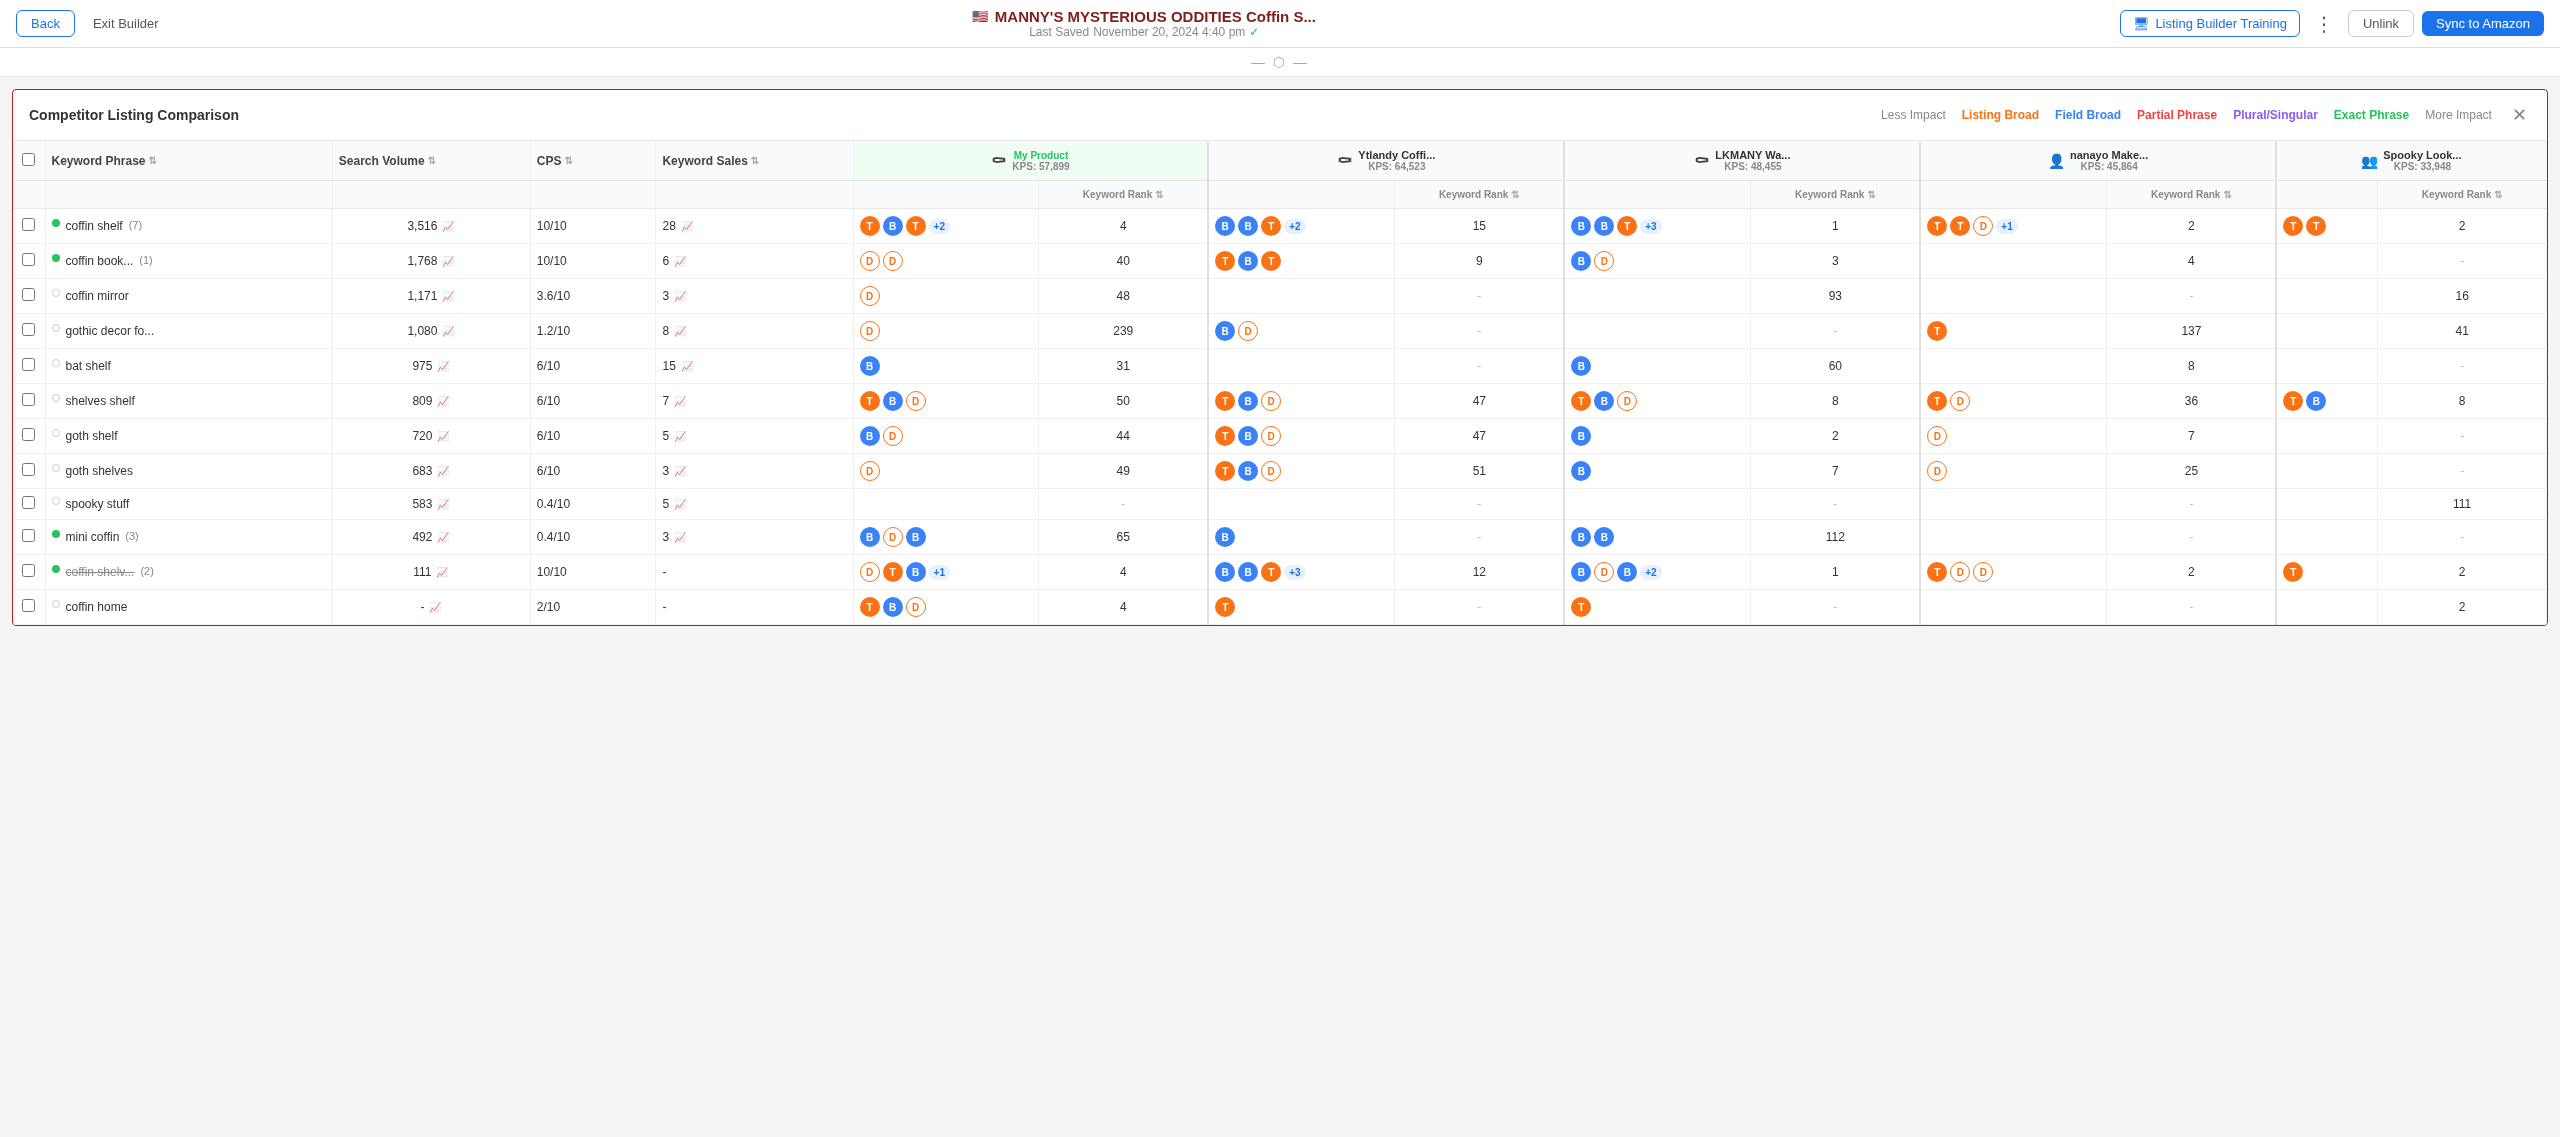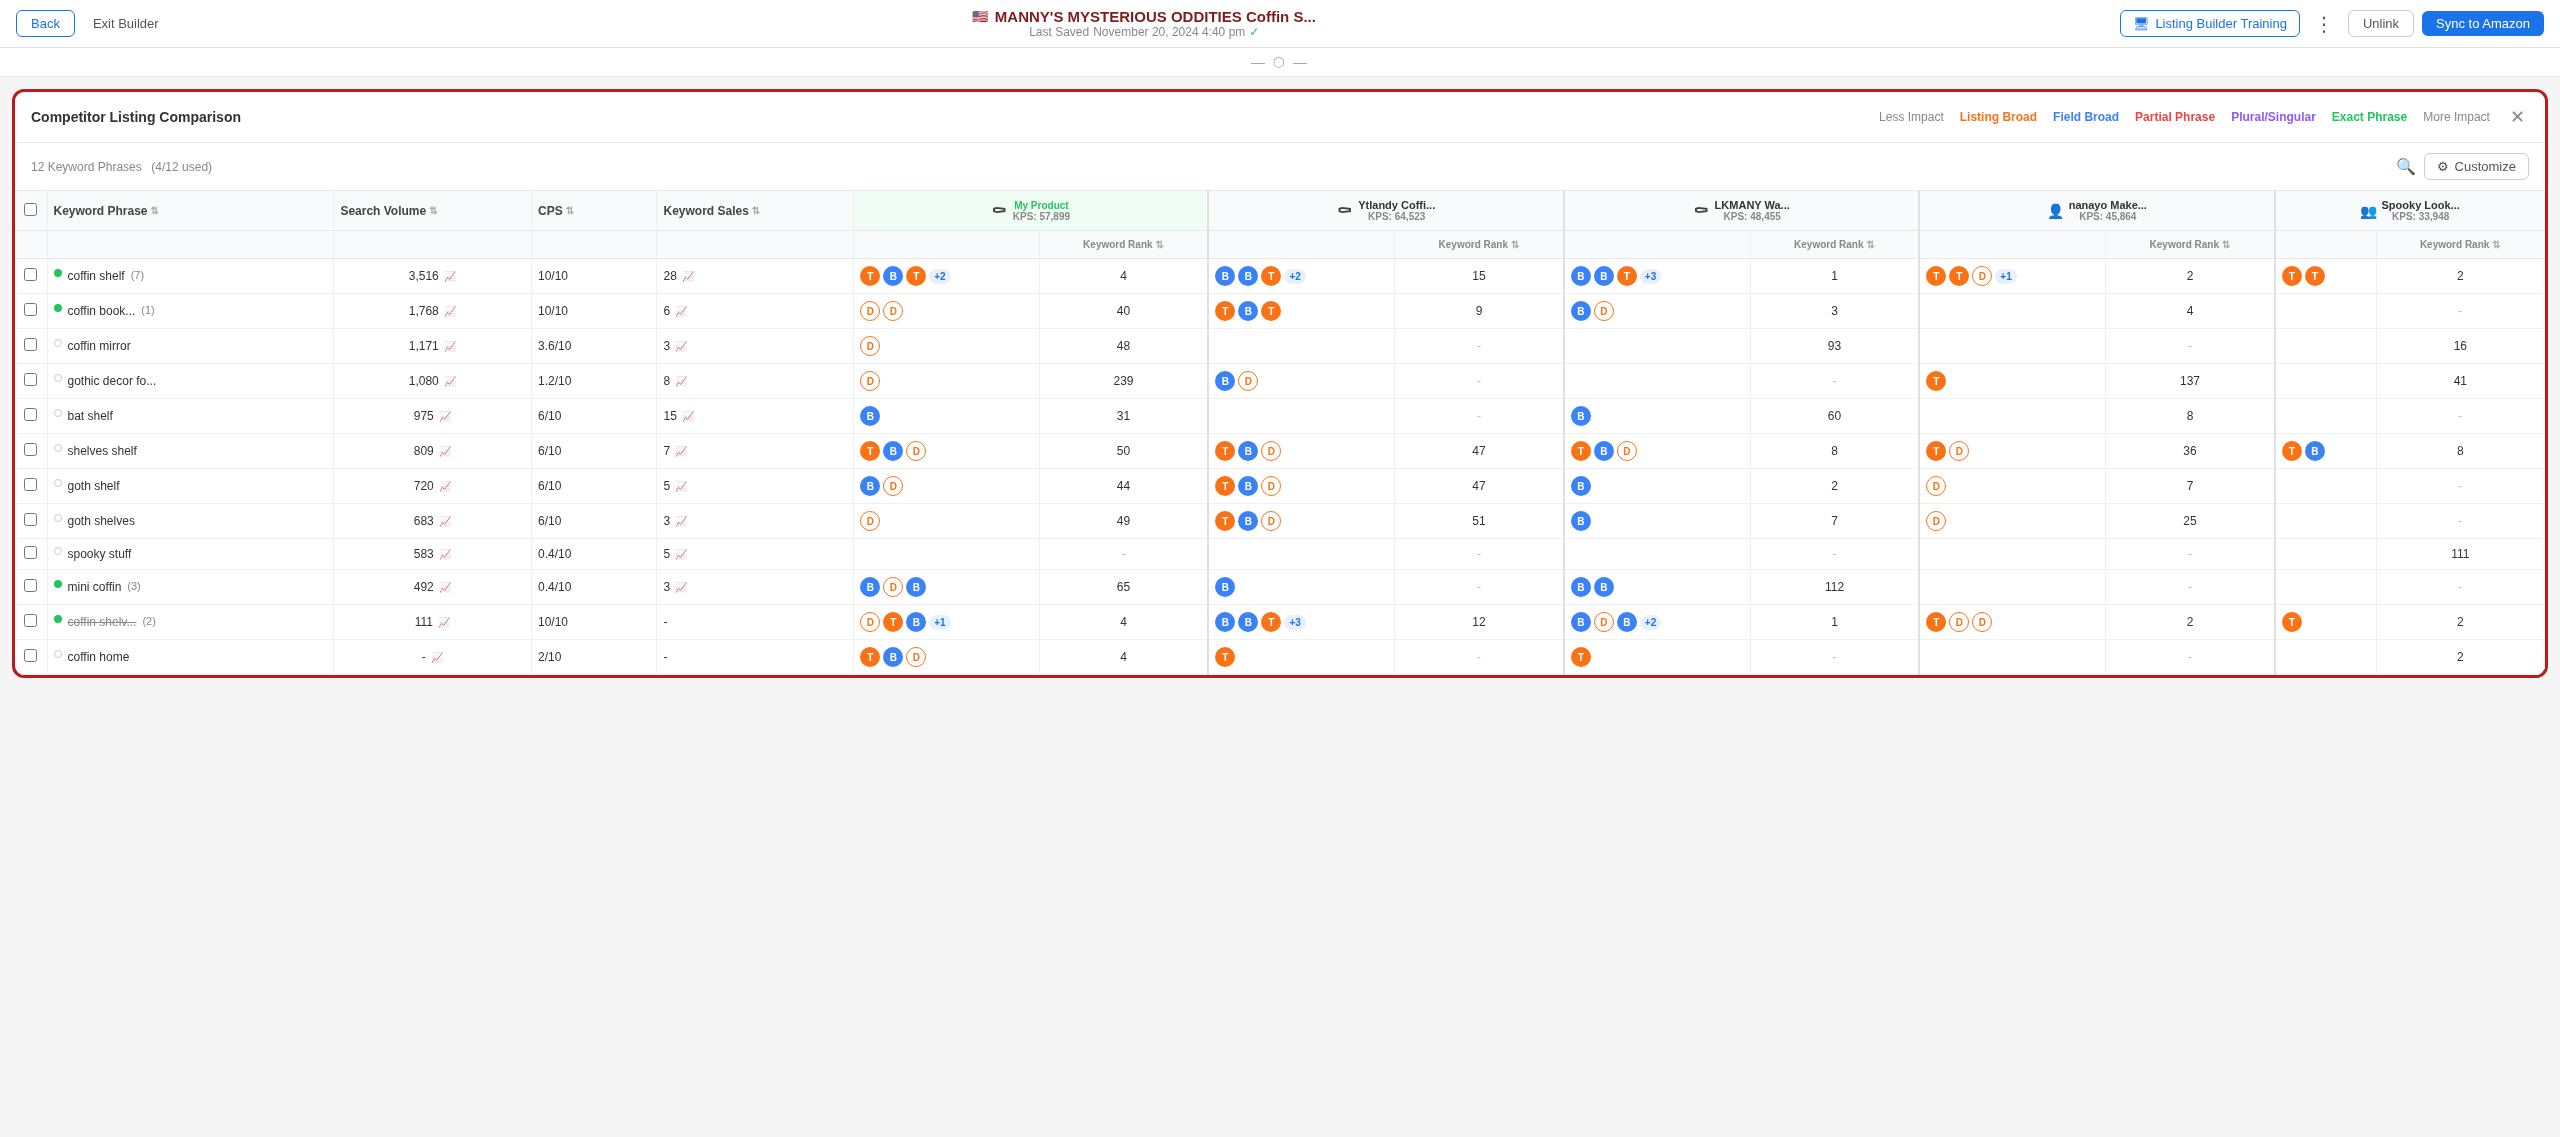--- a/index.html
+++ b/index.html
@@ -17,21 +17,21 @@
     .btn-training { border: 1px solid #1a73e8; color: #1a73e8; background: #fff; padding: 5px 12px; border-radius: 6px; cursor: pointer; font-size: 13px; display: flex; align-items: center; gap: 6px; }
     .btn-more { background: none; border: none; cursor: pointer; font-size: 20px; color: #555; padding: 4px 6px; }
     .btn-unlink { border: 1px solid #ccc; color: #555; background: #fff; padding: 5px 14px; border-radius: 6px; cursor: pointer; font-size: 13px; }
     .btn-sync { background: #1a73e8; color: #fff; border: none; padding: 5px 14px; border-radius: 6px; cursor: pointer; font-size: 13px; }
 
     
     .drag-area { display: flex; justify-content: center; align-items: center; padding: 6px 0; background: #fff; border-bottom: 1px solid #e8e8e8; }
     .drag-handle { color: #aaa; font-size: 14px; letter-spacing: 2px; }
 
     
-    .panel { background: #fff; border: 3px solid #b91c1c; border-radius: 12px; margin: 12px; overflow: hidden; }
+    .panel { background: #fff; border: 1px solid #b91c1c; border-radius: 4px; margin: 12px; overflow: hidden; }
     .panel-header { display: flex; align-items: center; justify-content: space-between; padding: 12px 16px; border-bottom: 1px solid #e8e8e8; }
     .panel-title { font-size: 14px; font-weight: 600; color: #333; }
     .panel-header-right { display: flex; align-items: center; gap: 16px; font-size: 12px; }
     .legend-listing { color: #f97316; font-weight: 600; }
     .legend-field { color: #3b82f6; font-weight: 600; }
     .legend-partial { color: #ef4444; font-weight: 600; }
     .legend-plural { color: #8b5cf6; font-weight: 600; }
     .legend-exact { color: #22c55e; font-weight: 600; }
     .close-btn { background: none; border: none; cursor: pointer; font-size: 18px; color: #888; padding: 2px 4px; }
 
@@ -141,35 +141,20 @@
       <span class="legend-listing">Listing Broad</span>
       <span class="legend-field">Field Broad</span>
       <span class="legend-partial">Partial Phrase</span>
       <span class="legend-plural">Plural/Singular</span>
       <span class="legend-exact">Exact Phrase</span>
       <span style="color:#888;">More Impact</span>
       <button class="close-btn">✕</button>
     </div>
   </div>
 
-  <div class="sub-header">
-    <div>
-      <span class="keyword-count">
-        <span>12 Keyword Phrases</span>
-        <span style="color:#888;font-size:12px;margin-left:6px;">(4/12 used)</span>
-      </span>
-    </div>
-    <div class="sub-header-right">
-      <button class="search-icon-btn">🔍</button>
-      <button class="customize-btn">
-        <span>⚙</span>
-        <span>Customize</span>
-      </button>
-    </div>
-  </div>
 
   <div class="table-wrapper">
     <table>
       <thead>
         <tr>
           <th class="cb-cell">
             <input type="checkbox" style="">
           </th>
           <th class="kw-cell">
             <span class="th-sort">

